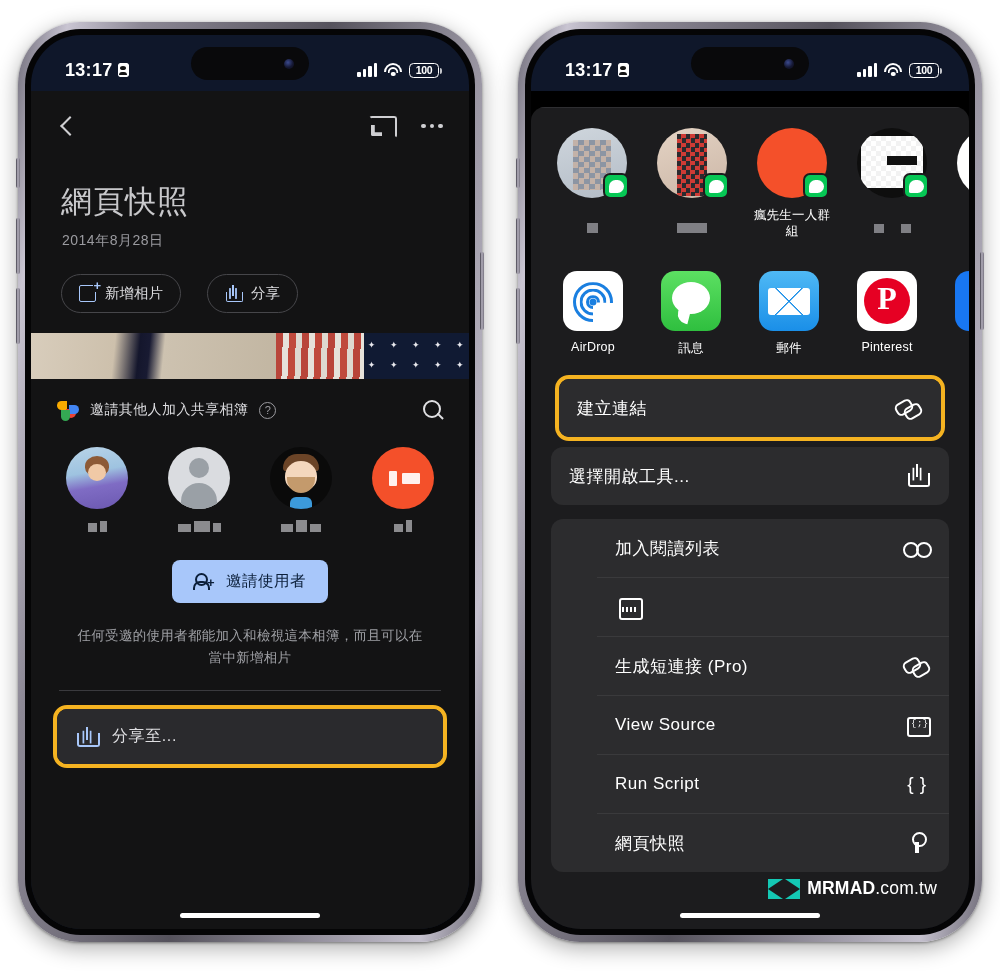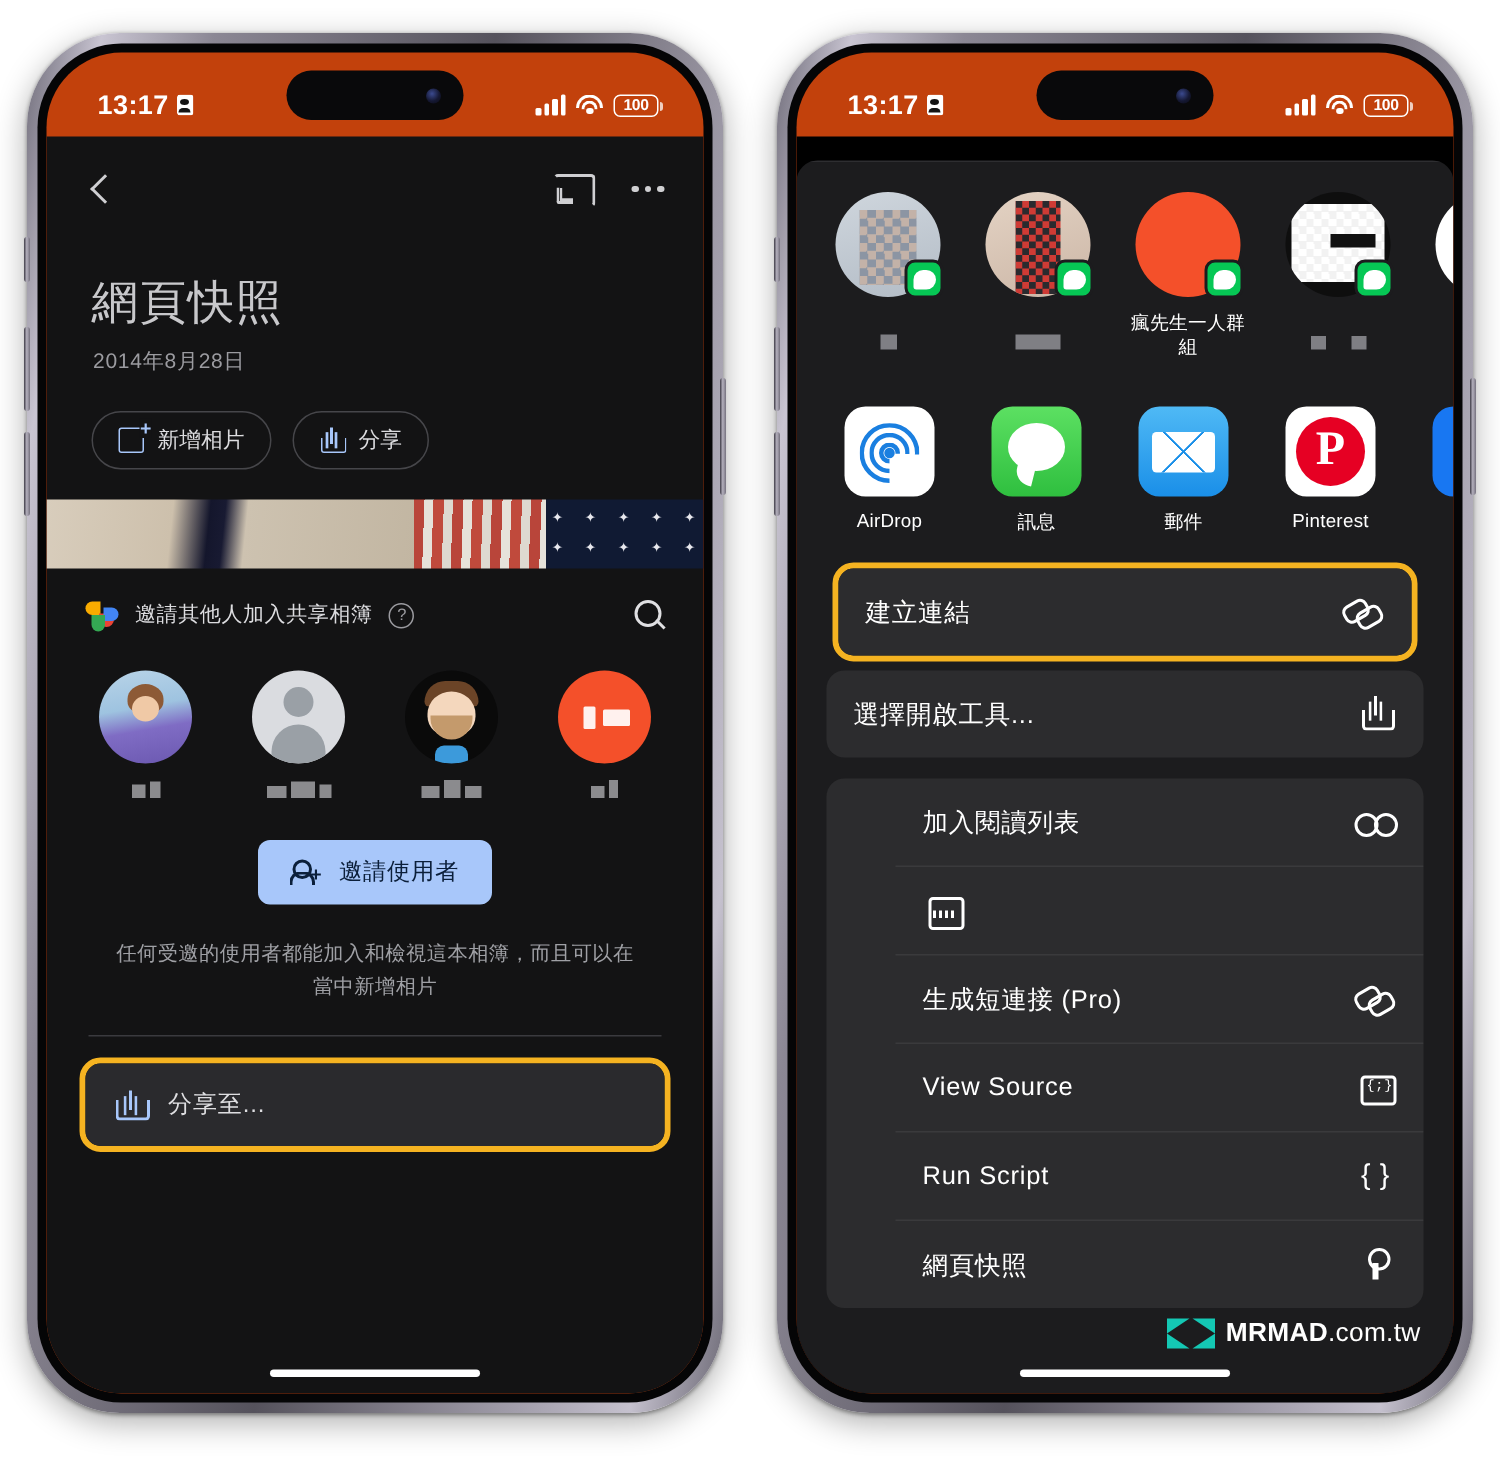--- a/index.html
+++ b/index.html
@@ -23,21 +23,21 @@
   .phone.right { left: 518px; top: 22px; width: 464px; height: 920px; }
   .bezel {
     position: absolute; inset: 7px;
     border-radius: 56px;
     background: #050506;
     padding: 6px;
   }
   .screen {
     position: absolute; inset: 6px;
     border-radius: 50px;
-    background: #c2410c;
+    background: #0f172a;
     overflow: hidden;
   }
   
   .btn-side { position: absolute; background: linear-gradient(90deg,#3e3b46,#b4b0bd 45%,#75717e); border-radius: 2px; }
   .phone.left  .b-act  { left: -2px; top: 136px; width: 4px; height: 30px; }
   .phone.left  .b-vup  { left: -2px; top: 196px; width: 4px; height: 56px; }
   .phone.left  .b-vdn  { left: -2px; top: 266px; width: 4px; height: 56px; }
   .phone.left  .b-pwr  { right: -2px; top: 230px; width: 4px; height: 78px; }
   .phone.right .b-act  { left: -2px; top: 136px; width: 4px; height: 30px; }
   .phone.right .b-vup  { left: -2px; top: 196px; width: 4px; height: 56px; }
@@ -86,21 +86,21 @@
   .back-chev { width:14px;height:14px;border-left:2.6px solid #cfcfd2;border-bottom:2.6px solid #cfcfd2;transform:rotate(45deg); margin-left:6px;}
   .cast { width:26px;height:20px; position:relative; }
   .cast::before { content:""; position:absolute; right:0;top:0;width:24px;height:18px;border:2.2px solid #cfcfd2;border-radius:3px; border-bottom-color:transparent; border-left-color:transparent;}
   .cast::after { content:""; position:absolute; left:0;bottom:0;width:9px;height:9px;
     border-left:2.2px solid #cfcfd2; border-bottom:2.2px solid #cfcfd2;
     box-shadow: inset 3px -3px 0 -1.2px #cfcfd2; border-radius:0 0 0 2px;}
   .dots { display:flex; gap:4px; }
   .dots i { width:4.6px;height:4.6px;border-radius:50%;background:#cfcfd2;display:block; }
   .gp-title { font-size: 31px; color:#c8c8cb; font-weight:400; padding: 34px 0 0 30px; letter-spacing:1px; }
   .gp-date { font-size: 14px; color:#9b9ba0; padding: 9px 0 0 31px; letter-spacing:.5px; }
-  .chips { display:flex; gap:14px; padding: 24px 0 0 30px; }
+  .chips { display:flex; gap:26px; padding: 24px 0 0 30px; }
   .chip { display:flex; align-items:center; gap:9px; border:1px solid #46464a; border-radius:20px;
      padding: 9px 17px; font-size:14.5px; color:#dcdcdf; }
   .chip .gi { width:17px;height:17px; position:relative; }
   .icon-addphoto { border:1.8px solid #a8c7fa; border-radius:2px; }
   .icon-addphoto::after{ content:"+"; position:absolute; right:-6px; top:-7px; font-size:13px; color:#a8c7fa; font-weight:bold; background:#131314; line-height:1;}
   .icon-share-b { position:relative; }
   .icon-share-b::before { content:""; position:absolute; left:1px; bottom:0; width:15px;height:9px; border:1.8px solid #a8c7fa; border-top:none; border-radius:0 0 2px 2px;}
   .icon-share-b::after { content:""; position:absolute; left:7px; top:0; width:1.8px;height:11px;background:#a8c7fa;
     box-shadow: -3px 3px 0 -0.1px #a8c7fa, 3px 3px 0 -0.1px #a8c7fa; }
   .photostrip { display:flex; height:46px; margin-top: 20px; }
@@ -251,21 +251,21 @@
   .i-note::after{content:"";position:absolute;left:7px;top:12px;width:14px;height:5px;
      background:repeating-linear-gradient(90deg,#fff 0 2px,transparent 2px 4px);}
   .i-viewsrc{ }
   .i-viewsrc::before{content:"";position:absolute;left:4px;top:4px;width:20px;height:16px;border:2px solid #fff;border-radius:3px;}
   .i-viewsrc::after{content:"{;}";position:absolute;left:8px;top:6px;font-size:9px;color:#fff;font-family:"Liberation Mono",monospace;}
   .i-braces{ color:#fff; font-size:19px; display:flex; align-items:center; justify-content:center; font-family:"Liberation Sans",sans-serif;}
   .i-snapshot{ }
   .i-snapshot::before{content:"";position:absolute;left:9px;top:1px;width:11px;height:11px;border:2.4px solid #fff;border-radius:50%;}
   .i-snapshot::after{content:"";position:absolute;left:12px;top:11px;width:4px;height:11px;background:#fff;}
 
-  .watermark { position:absolute; right:22px; bottom:30px; display:flex; align-items:center; gap:7px; z-index:5;}
+  .watermark { position:absolute; right:32px; bottom:30px; display:flex; align-items:center; gap:7px; z-index:5;}
   .wm-logo { width:32px;height:20px; position:relative; }
   .wm-logo::before,.wm-logo::after{content:"";position:absolute;top:0;width:0;height:0;border-top:10px solid #14c8b4;border-bottom:10px solid #14c8b4;}
   .wm-logo::before{left:0;border-right:15px solid transparent;}
   .wm-logo::after{right:0;border-left:15px solid transparent;}
   .wm-text { color:#fff; font-size:17.5px; font-weight:bold; letter-spacing:.2px; }
   .wm-text em { font-style:normal; font-weight:normal; }
 
   .home-ind { position:absolute; left:50%; transform:translateX(-50%); bottom:11px; width:140px; height:5px;
      background:#fff; border-radius:3px; z-index:6; }
 </style>

